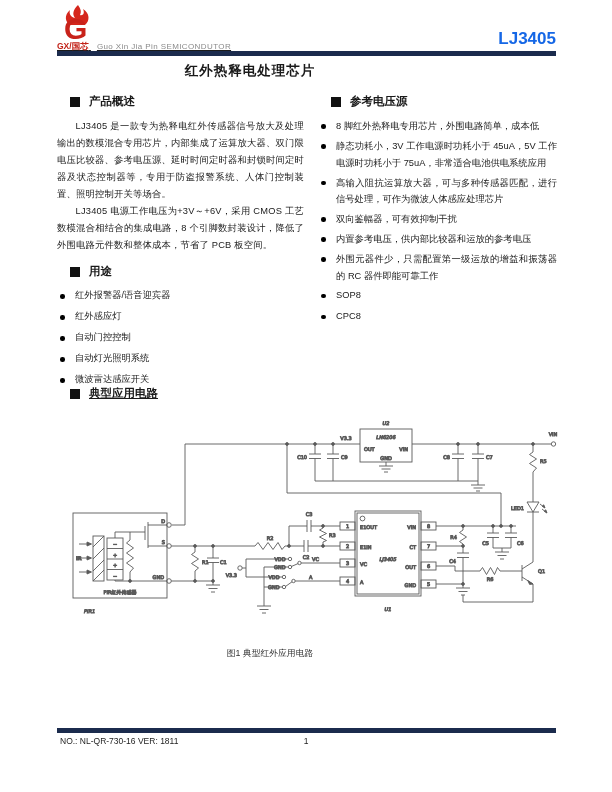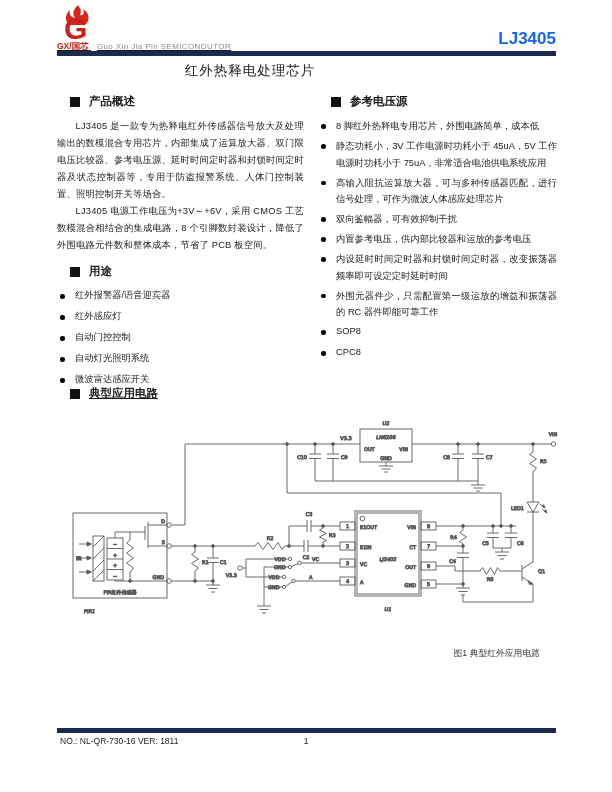--- a/index.html
+++ b/index.html
@@ -10,40 +10,40 @@
     font-family:"Liberation Sans","DejaVu Sans",sans-serif; color:#1a1a1a;
   }
   
   .logo { position:absolute; left:57px; top:5px; }
   .brandline { position:absolute; left:57px; top:41px; font-size:8px; white-space:nowrap;text-decoration:underline; }
   .brand-gx { color:#c22016; font-weight:bold; font-size:8.5px; }
   .brand-co { color:#8a8a8a; letter-spacing:.4px; margin-left:6px; }
   .partnum { position:absolute; right:56px; top:29px; font-size:17px; font-weight:bold; font-style:normal; }
   .hdr-bar { position:absolute; left:57px; top:51px; width:499px; height:5px; }
   .doc-title { position:absolute; left:0; top:62px; width:500px; text-align:center;
-               font-size:13.5px; font-weight:normal; letter-spacing:1px; }
+               font-size:13.5px; font-weight:bold; letter-spacing:1px; }
   
   .col-left  { position:absolute; left:57px;  top:94px; width:247px; }
   .col-right { position:absolute; left:318px; top:94px; width:239px; }
   .sec-head { display:flex; align-items:center; gap:9px; font-size:11.5px; font-weight:bold; margin-bottom:9px;padding-left:13px; }
   .sec-head .sq { width:10px; height:10px; background:#111; flex:0 0 auto; }
   .body-p { font-size:9.3px; line-height:17px; text-align:justify; text-indent:2em; letter-spacing:.2px; }
   .body-p + .body-p { margin-top:0px; }
   ul.plain { list-style:none; }
   ul.bullets li { position:relative; padding-left:18px; font-size:9.3px; }
   ul.bullets li::before { content:""; position:absolute; left:3px; top:6px; width:4.5px; height:4.5px;
                           border-radius:50%; background:#000; }
   ul.loose li { line-height:15px; margin-bottom:6px; }
   ul.tight li { line-height:16.5px; margin-bottom:3.5px; text-align:justify; }
   .apps { margin-top:7px; }
   .gap-sec { margin-top:10px; }
   
   .circuit-head { position:absolute; left:57px; top:386px;text-decoration:underline; }
   .circuit { position:absolute; left:56px; top:416px; }
-  .fig-caption { position:absolute; left:0; top:648px; width:540px; text-align:right; font-size:8.8px; color:#333; }
+  .fig-caption { position:absolute; left:0; top:648px; width:540px; text-align:center; font-size:8.8px; color:#333; }
   
   .ftr-bar { position:absolute; left:57px; top:728px; width:499px; height:4.5px; }
   .ftr-no { position:absolute; left:60px; top:736px; font-size:8.5px; color:#222; }
   .ftr-page { position:absolute; left:0; top:736px; width:612px; text-align:center; font-size:8.5px; color:#222; }
   
   svg.schem text { font-family:"DejaVu Sans",sans-serif; font-size:5px; fill:#333; }
   svg.schem .hand { font-style:italic; }
 </style>
 </head>
 <body>
@@ -91,21 +91,20 @@
       <span class="sq"></span>
       <span>参考电压源</span>
     </div>
     <ul class="plain bullets tight">
 
     <li>8 脚红外热释电专用芯片，外围电路简单，成本低</li>
         <li>静态功耗小，3V 工作电源时功耗小于 45uA，5V 工作电源时功耗小于 75uA，非常适合电池供电系统应用</li>
         <li>高输入阻抗运算放大器，可与多种传感器匹配，进行信号处理，可作为微波人体感应处理芯片</li>
         <li>双向鉴幅器，可有效抑制干扰</li>
         <li>内置参考电压，供内部比较器和运放的参考电压</li>
-        <li>内设延时时间定时器和封锁时间定时器，改变振荡器频率即可设定定时延时时间</li>
         <li>外围元器件少，只需配置第一级运放的增益和振荡器的 RC 器件即能可靠工作</li>
       </ul>
     <ul class="plain bullets loose">
 
     <li>SOP8</li>
         <li>CPC8</li>
       </ul>
   </div>
 
   <div class="circuit-head sec-head">

